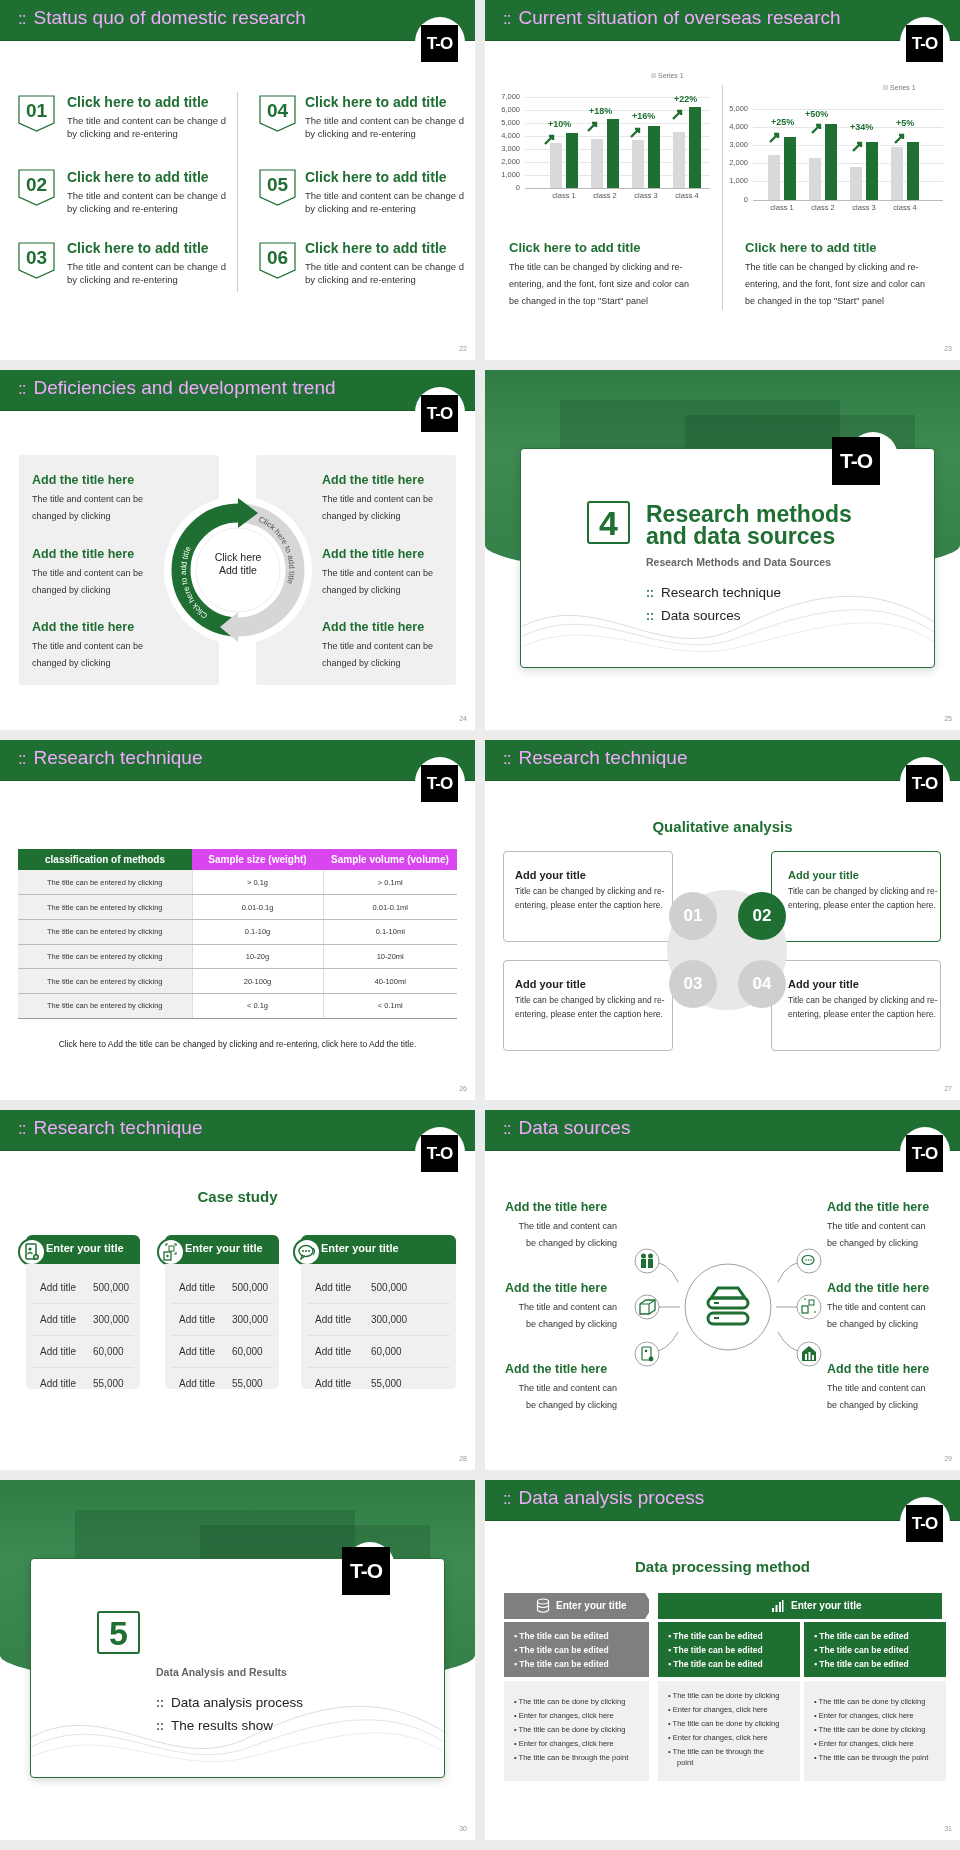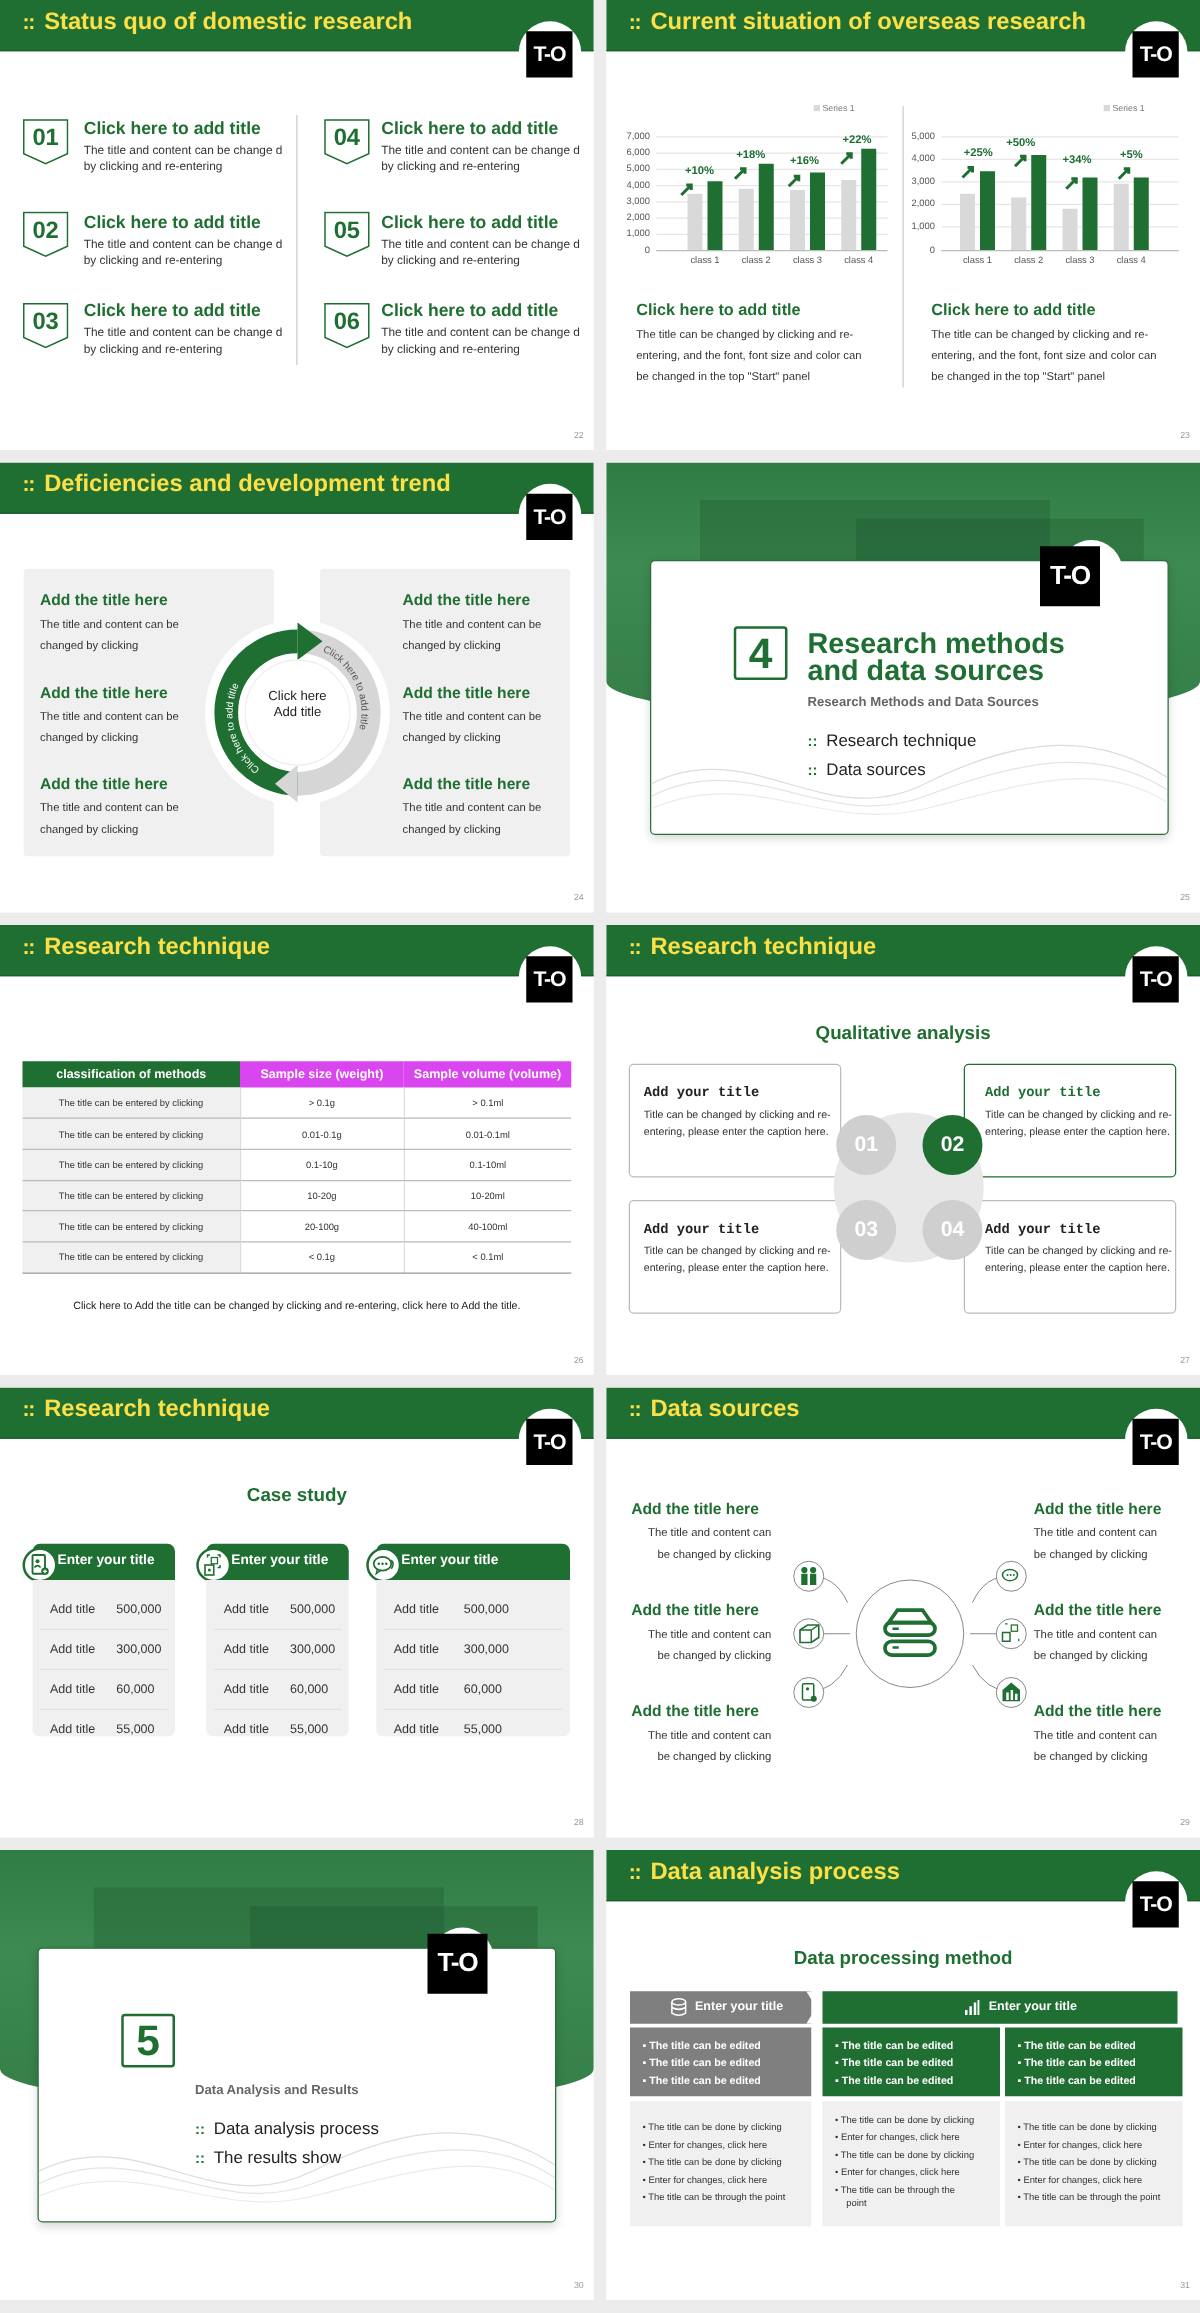--- a/index.html
+++ b/index.html
@@ -1,19 +1,19 @@
 <!DOCTYPE html>
 <html><head>
 <meta charset="utf-8">
 <style>
   * { box-sizing: border-box; margin: 0; padding: 0; }
   body { width: 960px; height: 1850px; background: #ececec; font-family: "Liberation Sans", sans-serif; overflow: hidden; position: relative; }
   .slide { position: absolute; width: 475px; height: 360px; background: #fff; overflow: hidden; }
   .hdr { position: absolute; left: 0; top: 0; width: 100%; height: 41px; background: #1f6e32; border-bottom: 1px solid #1a5c2a; }
-  .hdr-title { position: absolute; left: 18px; top: 7px; color: #fde047; font-weight: bold; font-size: 19px; white-space: nowrap; }
+  .hdr-title { position: absolute; left: 18px; top: 7px; color: #f0abfc; font-weight: normal; font-size: 19px; white-space: nowrap; }
   .hdr-title .dots { font-size: 17px; margin-right: 8px; letter-spacing: -1px; }
   .logo-bg { position: absolute; right: 10px; top: 17px; width: 50px; height: 50px; border-radius: 25px; background: #fff; }
   .logo { position: absolute; right: 17px; top: 25px; width: 37px; height: 37px; background: #000; color: #fff; font-weight: bold; font-size: 17px; display: flex; align-items: center; justify-content: center; letter-spacing: -1px; }
   .pagenum { position: absolute; right: 8px; bottom: 8px; font-size: 7px; color: #999; }
   .green { color: #1f6e32; }
 
   
   .num-badge { position: absolute; width: 37px; height: 38px; }
   .num-badge svg { position: absolute; left: 0; top: 0; }
   .num-badge span { position: absolute; left: 0; top: 5px; width: 37px; text-align: center; font-weight: bold; font-size: 19px; color: #1f6e32; }
@@ -60,21 +60,21 @@
   table.qt th.c1, table.qt th.c2 { background: #d946ef; }
   table.qt td { height: 24.7px; text-align: center; color: #333; border-bottom: 1px solid #bbb; margin-top: 48px; }
   table.qt td.c0 { background: #f0f0f0; width: 174px; }
   table.qt td.c1 { border-right: 1px solid #ddd; border-left: 1px solid #ddd; width: 131px; }
   table.qt tr:last-child td { border-bottom: 1px solid #999; }
   .foot-note { position: absolute; left: 0; width: 100%; text-align: center; font-size: 8.5px; color: #222; }
 
   
   .qbox { position: absolute; width: 170px; height: 91px; border: 1px solid #bbb; border-radius: 4px; background: #fff; }
   .qbox.active { border-color: #1f6e32; }
-  .qbox .qt-title { position: absolute; left: 11px; top: 17px; font-weight: bold; font-size: 11px; color: #222; font-family: Liberation Mono, monospace; }
+  .qbox .qt-title { position: absolute; left: 11px; top: 17px; font-weight: bold; font-size: 11px; color: #222; }
   .qbox.active .qt-title { color: #1f6e32; }
   .qbox .qt-text { position: absolute; left: 11px; top: 33px; font-size: 8.5px; color: #333; line-height: 13.5px; width: 150px; }
   .qcircle-bg { position: absolute; width: 120px; height: 120px; border-radius: 60px; background: #e8e8e8; }
   .qcircle { position: absolute; width: 48px; height: 48px; border-radius: 24px; background: #cfcfcf; color: #fff; font-weight: bold; font-size: 17px; text-align: center; line-height: 48px; }
   .qcircle.active { background: #1f6e32; }
 
   
   .case { position: absolute; width: 122px; height: 180px; }
   .case-head { position: absolute; left: 8px; top: 0; width: 114px; height: 29px; background: #1f6e32; border-radius: 6px 6px 0 0; }
   .case-head span { position: absolute; left: 20px; top: 7px; color: #fff; font-weight: bold; font-size: 11px; white-space: nowrap; }
@@ -167,21 +167,21 @@
 </div>
 
 <div class="slide" style="left:485px;top:0;">
   <div class="hdr">
     <div class="hdr-title"><span class="dots">::</span><span>Current situation of overseas research</span></div>
   </div>
   <div class="logo-bg"></div>
   <div class="logo">T-O</div>
   <div class="vdiv" style="left:237px;top:85px;height:225px;"></div>
 
-  <div class="chart" style="left:0;top:80px;width:230px;height:135px;">
+  <div class="chart" style="left:0;top:68px;width:230px;height:135px;">
     <div class="legend" style="left:166px;top:4px;"><i></i><span>Series 1</span></div>
     <div class="axis-lbl" style="left:5px;top:24px;">7,000</div>
     <div class="axis-lbl" style="left:5px;top:37px;">6,000</div>
     <div class="axis-lbl" style="left:5px;top:50px;">5,000</div>
     <div class="axis-lbl" style="left:5px;top:63px;">4,000</div>
     <div class="axis-lbl" style="left:5px;top:76px;">3,000</div>
     <div class="axis-lbl" style="left:5px;top:89px;">2,000</div>
     <div class="axis-lbl" style="left:5px;top:102px;">1,000</div>
     <div class="axis-lbl" style="left:5px;top:115px;">0</div>
     <div class="gridline" style="left:40px;top:29px;width:185px;"></div>

